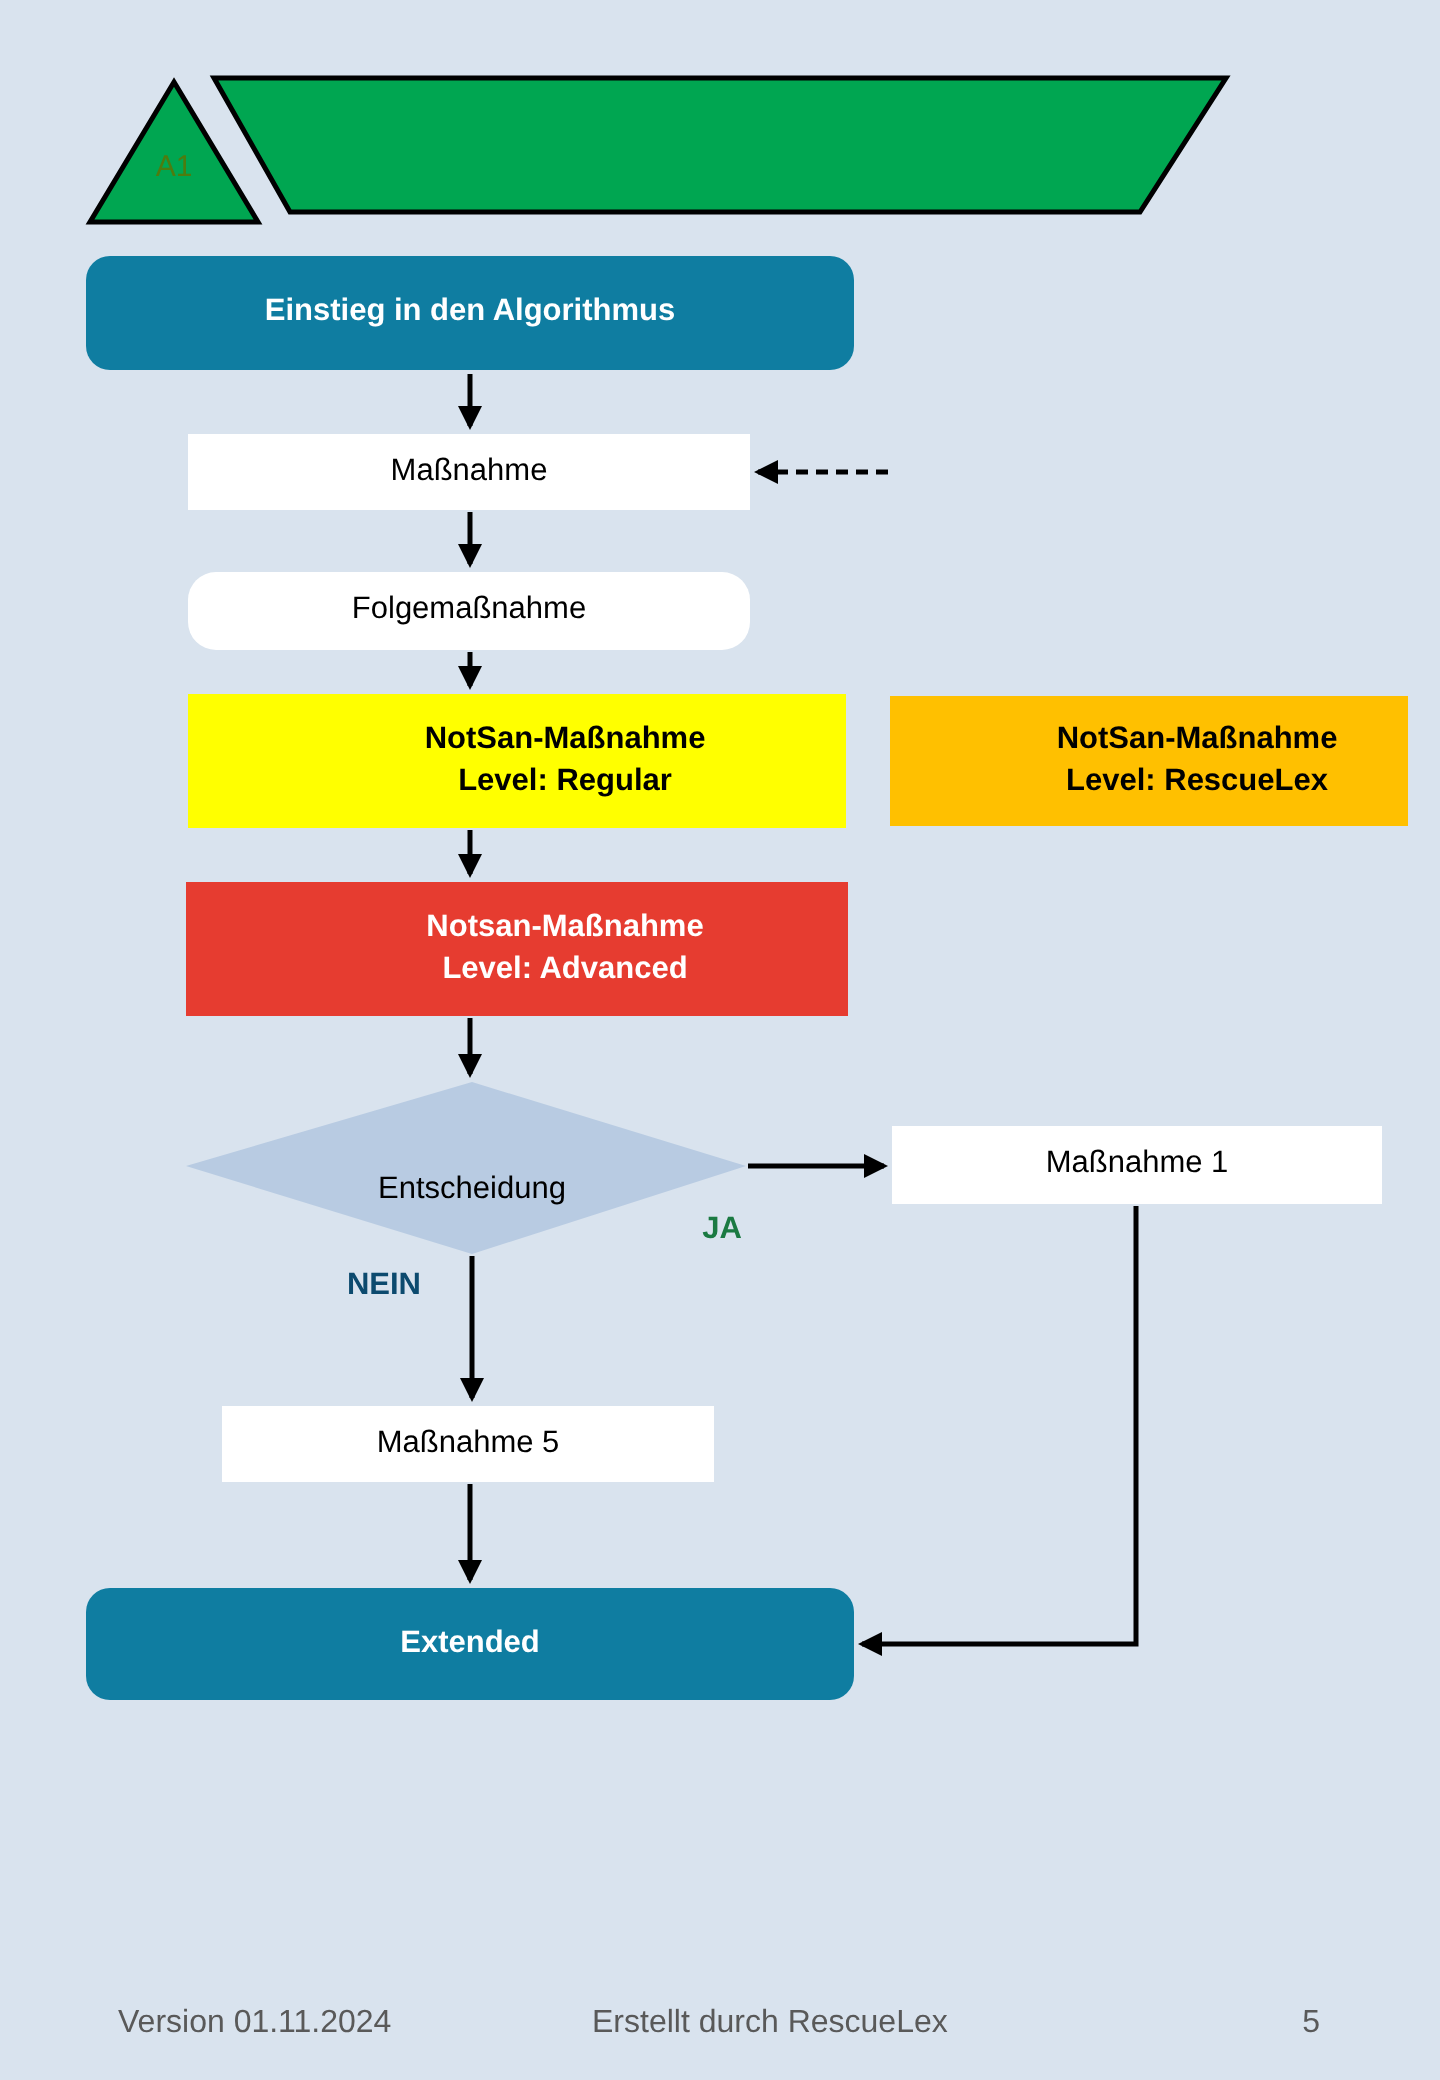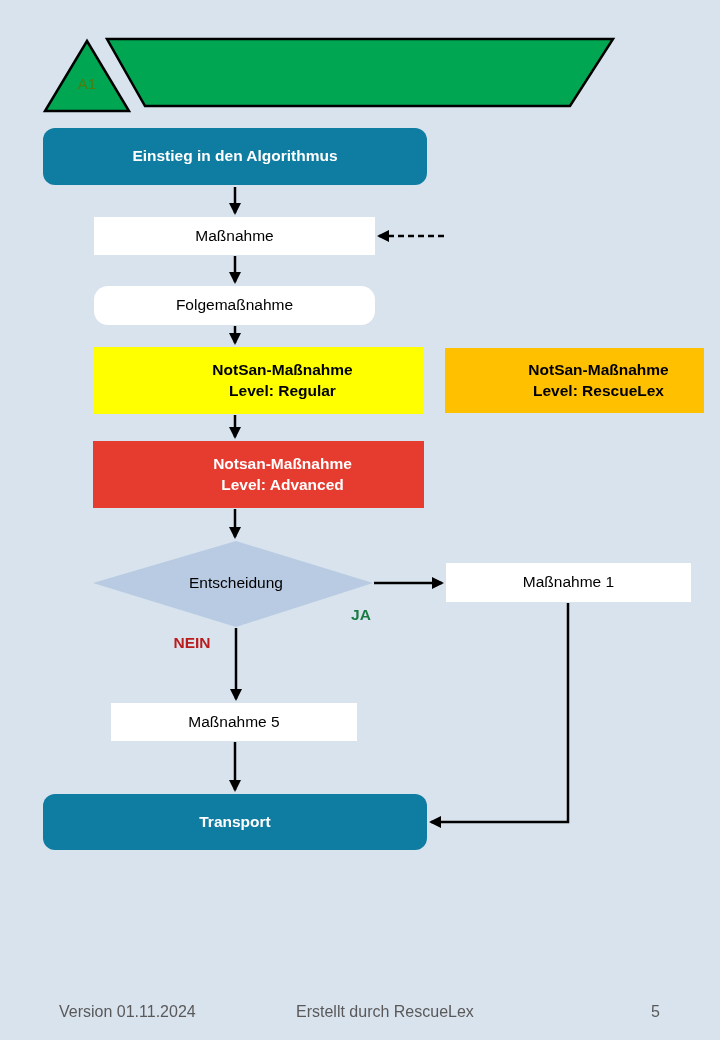--- a/index.html
+++ b/index.html
@@ -23,24 +23,24 @@
   .node.multi{flex-direction:column;font-weight:700;padding-left:48px;}
   .rounded{border-radius:12px;}
   .white-box{background:#ffffff;}
   .teal{background:#0f7da1;color:#ffffff;font-weight:700;}
   .lightblue{background:#b8cbe2;}
   .yellow{background:#ffff00;}
   .orange{background:#ffc000;}
   .red{background:#e63c30;color:#ffffff;}
   .banner-title{color:#ffffff;font-weight:700;background:transparent;}
   .badge-label{color:#4d7c0f;font-weight:400;background:transparent;}
-  .decision-label{background:transparent;}
+  .decision-label{background:transparent;margin-top:12px;}
   .branch{background:transparent;font-weight:700;}
   .branch.yes{color:#1b7a42;}
-  .branch.no{color:#b91c1c;}
+  .branch.no{color:#0c4a6e;}
   
   .n-start{left:43px;top:128px;width:384px;height:57px;}
   .n-massnahme{left:94px;top:217px;width:281px;height:38px;}
   .n-hinweise{left:445px;top:217px;width:211px;height:39px;}
   .n-folge{left:94px;top:286px;width:281px;height:39px;border-radius:14px;}
   .n-regular{left:94px;top:347px;width:281px;height:67px;}
   .n-extended{left:445px;top:348px;width:211px;height:65px;}
   .n-advanced{left:93px;top:441px;width:283px;height:67px;}
   .n-decision{left:135px;top:571px;width:202px;height:24px;}
   .n-ja{left:331px;top:604px;width:60px;height:22px;}
@@ -115,19 +115,19 @@
   <div class="node n-decision decision-label">Entscheidung</div>
 
   <div class="node n-ja branch yes">JA</div>
 
   <div class="node n-nein branch no">NEIN</div>
 
   <div class="node n-m1 white-box">Maßnahme 1</div>
 
   <div class="node n-m2 white-box">Maßnahme 5</div>
 
-  <div class="node n-transport teal rounded">Transport</div>
+  <div class="node n-transport teal rounded">Extended</div>
 
   <span class="footer-text f-version">Version 01.11.2024</span>
   <span class="footer-text f-credit">Erstellt durch RescueLex</span>
   <span class="footer-text f-page">5</span>
 
 </div>
 
 </body></html>

